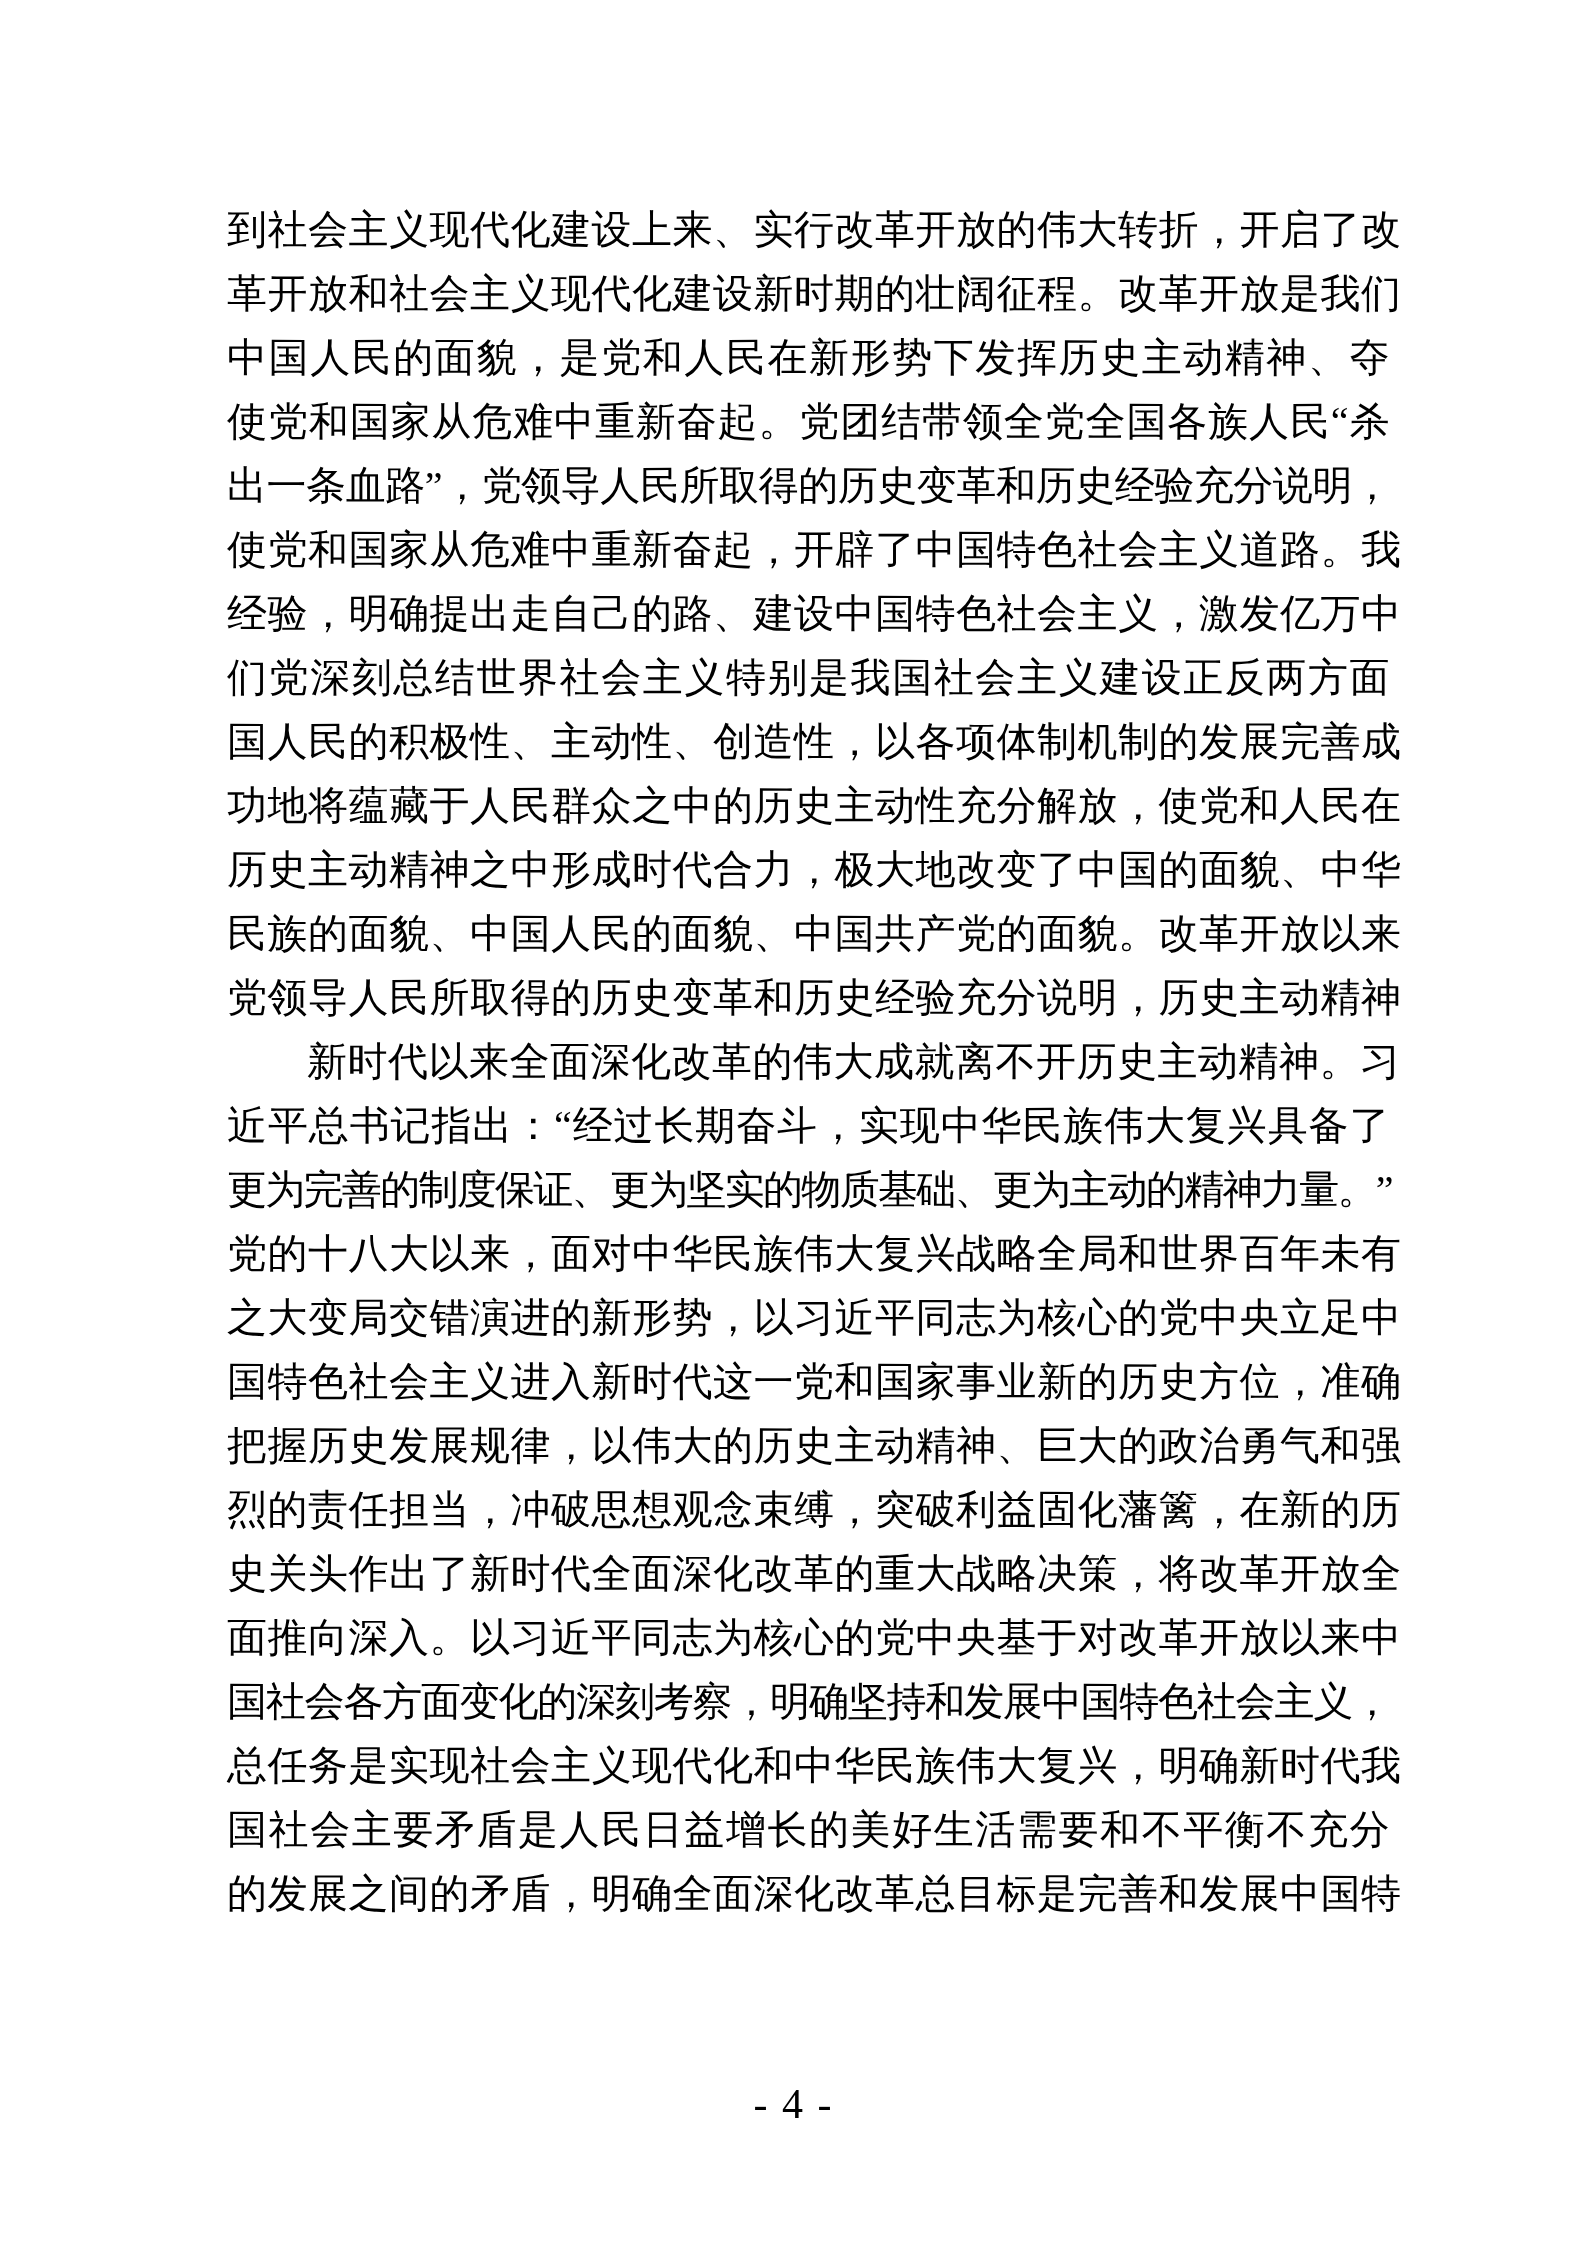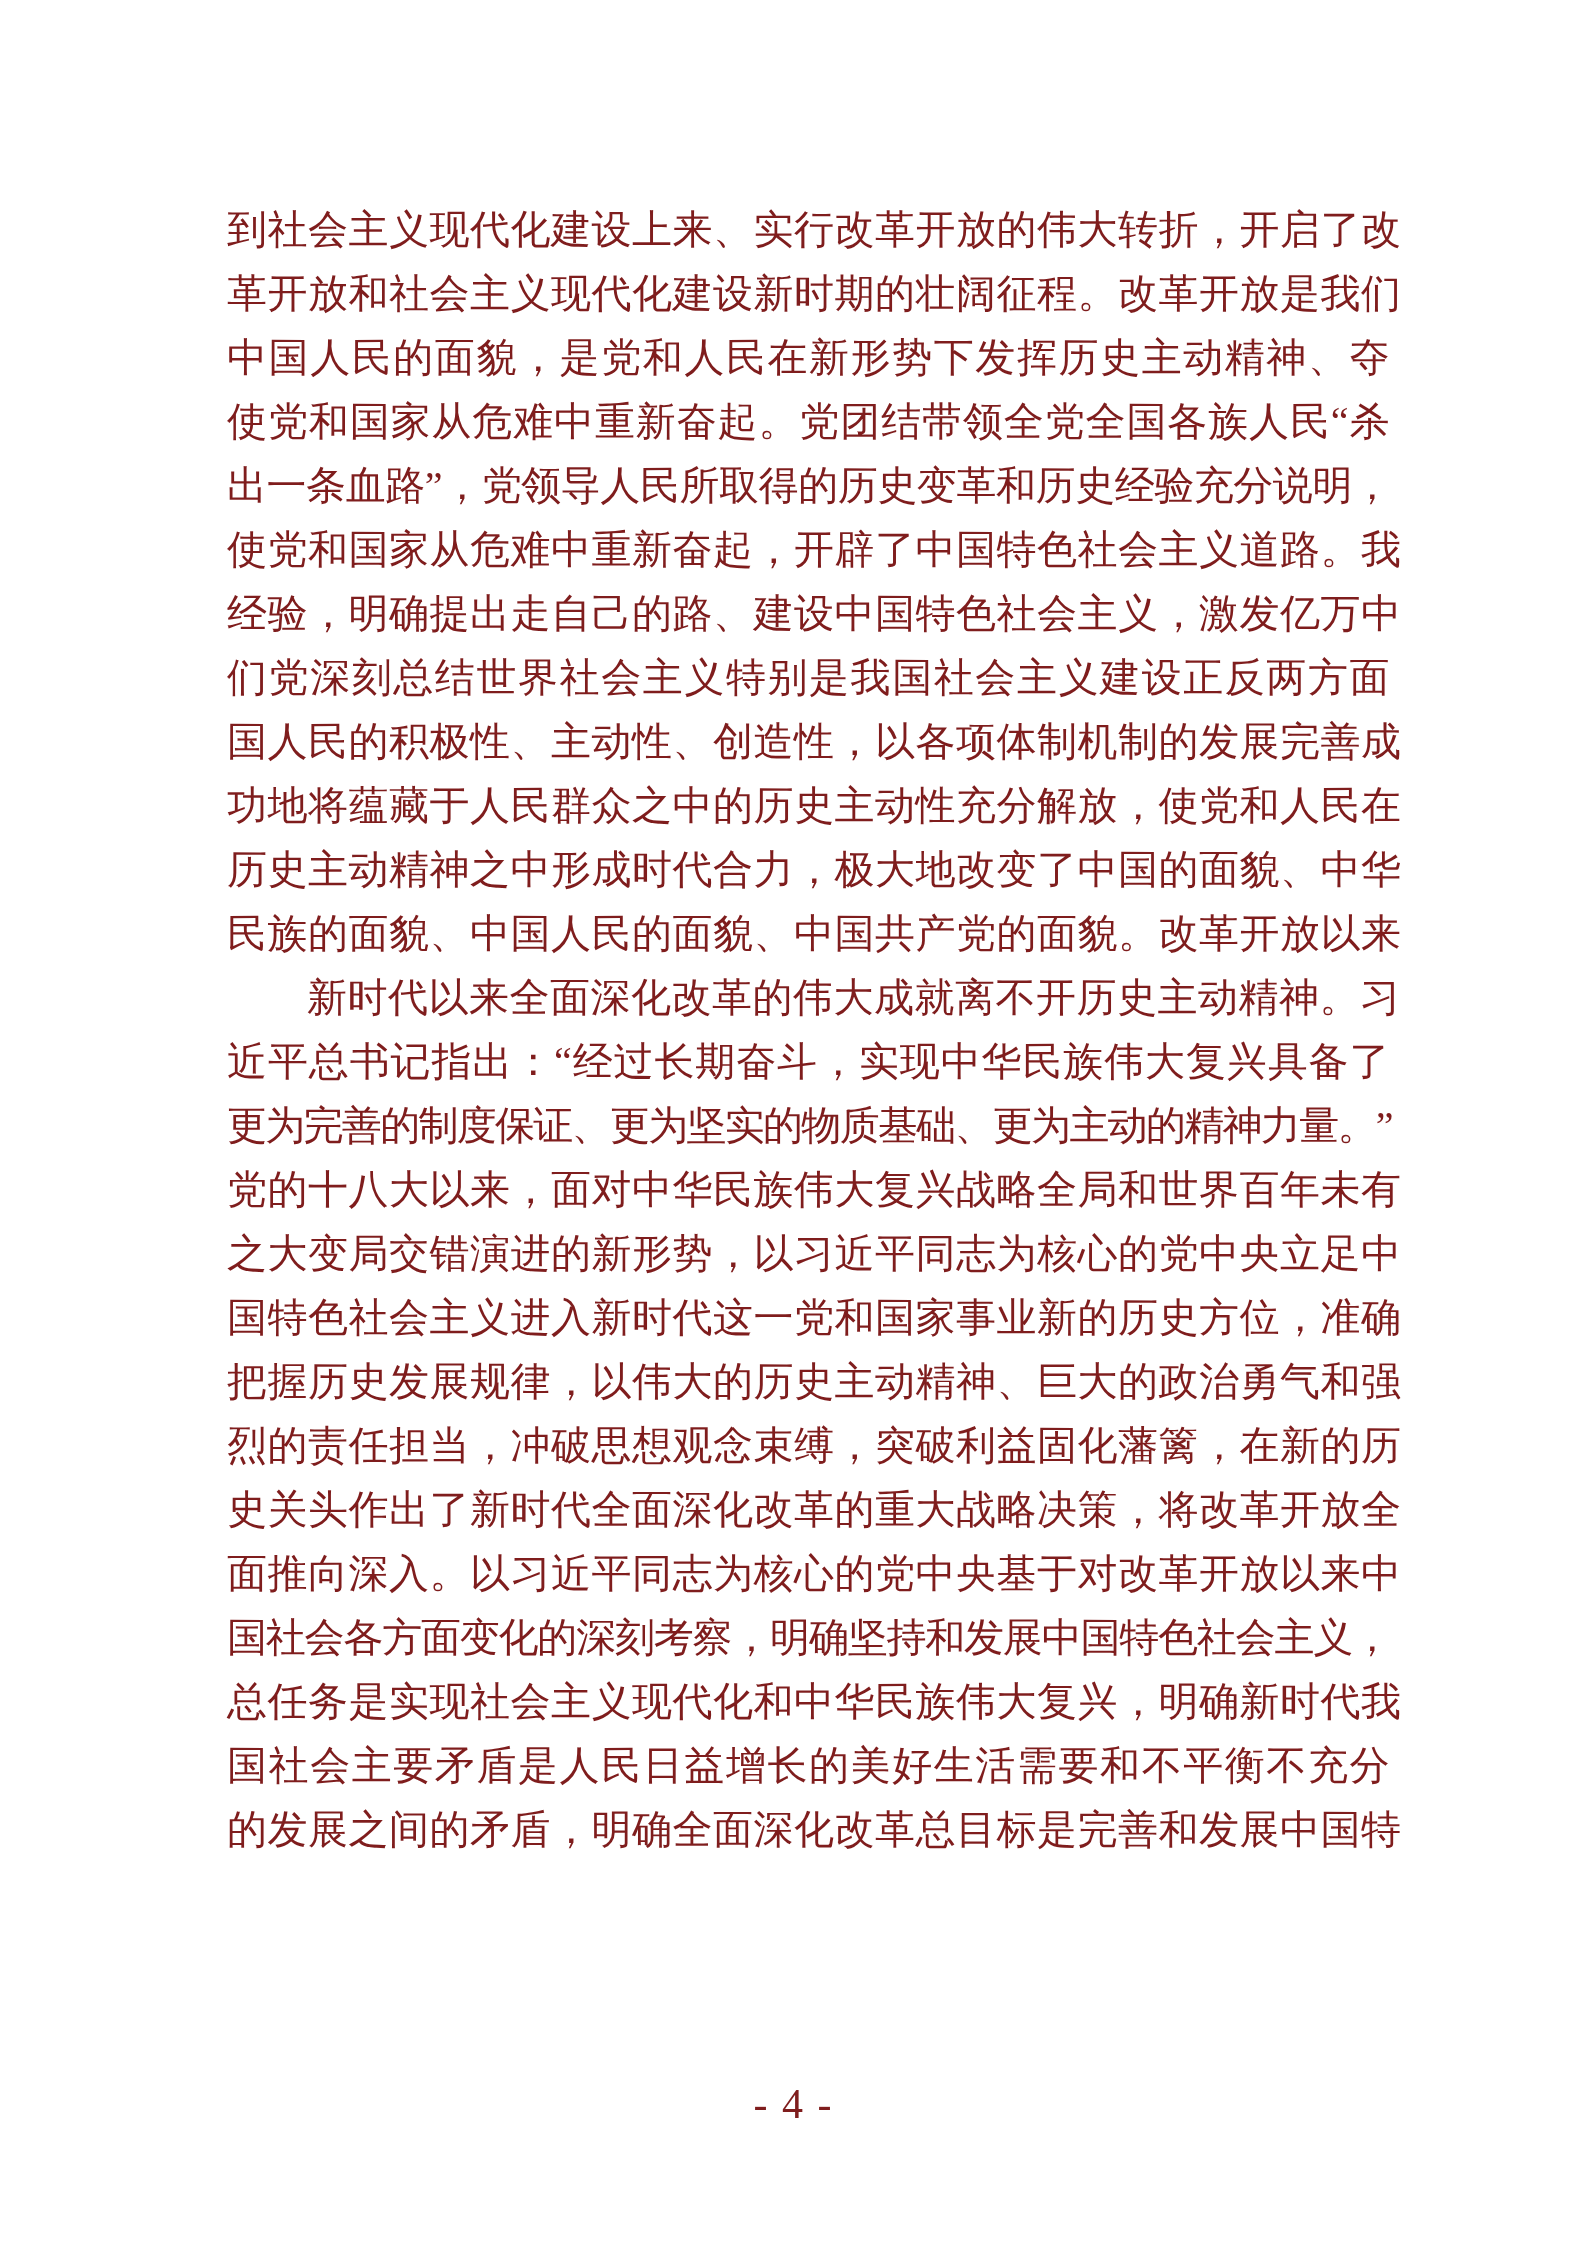--- a/index.html
+++ b/index.html
@@ -7,21 +7,21 @@
     padding: 0;
     background: #ffffff;
   }
   .page {
     position: relative;
     width: 1587px;
     height: 2245px;
     background: #ffffff;
     overflow: hidden;
     font-family: "Liberation Serif", "DejaVu Serif", serif;
-    color: #7f1d1d;
+    color: #000000;
   }
   .text-block {
     position: absolute;
     left: 227px;
     top: 198px;
     width: 1163px;
   }
   .line {
     font-size: 40px;
     line-height: 64px;
@@ -70,20 +70,21 @@
     <div class="line">中国人民的面貌，是党和人民在新形势下发挥历史主动精神、夺</div>
     <div class="line">使党和国家从危难中重新奋起。党团结带领全党全国各族人民“杀</div>
     <div class="line tight30">出一条血路”，党领导人民所取得的历史变革和历史经验充分说明，</div>
     <div class="line">使党和国家从危难中重新奋起，开辟了中国特色社会主义道路。我</div>
     <div class="line">经验，明确提出走自己的路、建设中国特色社会主义，激发亿万中</div>
     <div class="line">们党深刻总结世界社会主义特别是我国社会主义建设正反两方面</div>
     <div class="line">国人民的积极性、主动性、创造性，以各项体制机制的发展完善成</div>
     <div class="line">功地将蕴藏于人民群众之中的历史主动性充分解放，使党和人民在</div>
     <div class="line">历史主动精神之中形成时代合力，极大地改变了中国的面貌、中华</div>
     <div class="line">民族的面貌、中国人民的面貌、中国共产党的面貌。改革开放以来</div>
+    <div class="line">党领导人民所取得的历史变革和历史经验充分说明，历史主动精神</div>
     <div class="line indent">新时代以来全面深化改革的伟大成就离不开历史主动精神。习</div>
     <div class="line">近平总书记指出：“经过长期奋斗，实现中华民族伟大复兴具备了</div>
     <div class="line tight31">更为完善的制度保证、更为坚实的物质基础、更为主动的精神力量。”</div>
     <div class="line">党的十八大以来，面对中华民族伟大复兴战略全局和世界百年未有</div>
     <div class="line">之大变局交错演进的新形势，以习近平同志为核心的党中央立足中</div>
     <div class="line">国特色社会主义进入新时代这一党和国家事业新的历史方位，准确</div>
     <div class="line">把握历史发展规律，以伟大的历史主动精神、巨大的政治勇气和强</div>
     <div class="line">烈的责任担当，冲破思想观念束缚，突破利益固化藩篱，在新的历</div>
     <div class="line">史关头作出了新时代全面深化改革的重大战略决策，将改革开放全</div>
     <div class="line">面推向深入。以习近平同志为核心的党中央基于对改革开放以来中</div>

